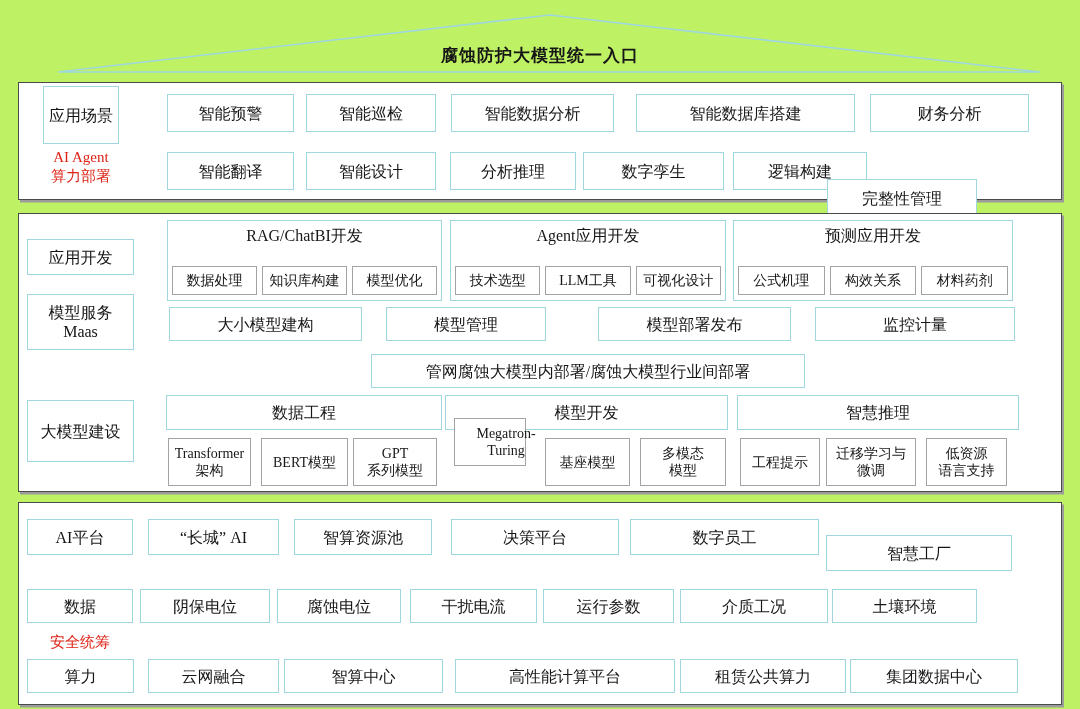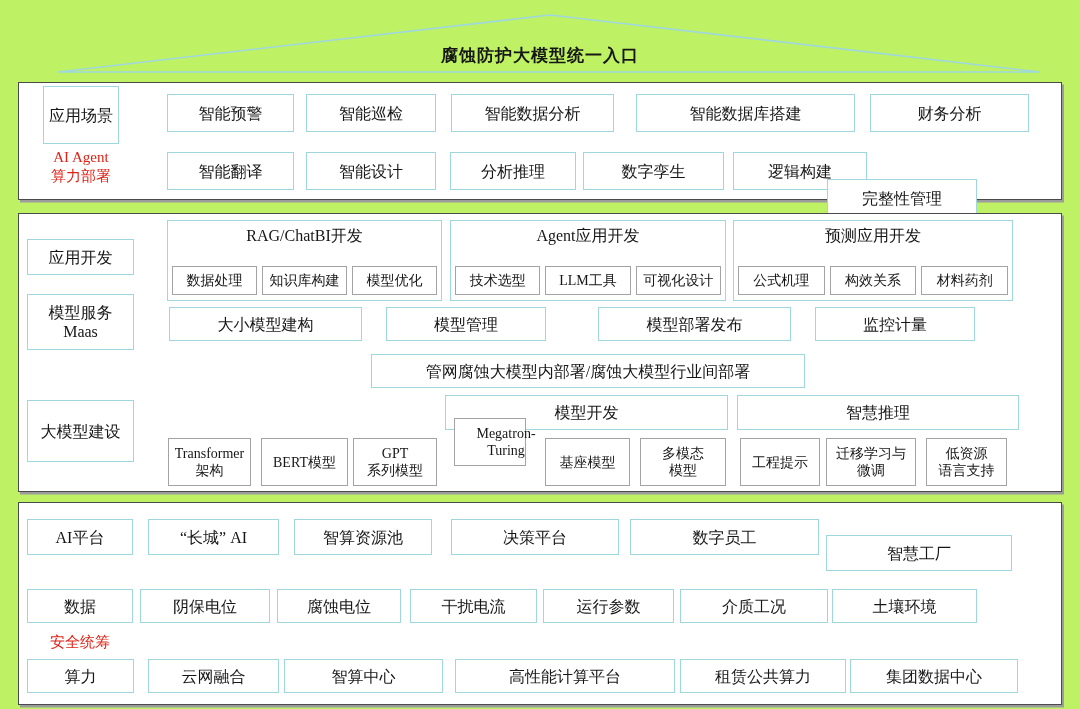--- a/index.html
+++ b/index.html
@@ -85,24 +85,25 @@
     <div class="gitems">
       <div class="gb">公式机理</div>
       <div class="gb">构效关系</div>
       <div class="gb">材料药剂</div>
     </div>
   </div>
 
   <div class="cb" style="left:169px;top:307px;width:193px;height:34px;">大小模型建构</div>
   <div class="cb" style="left:386px;top:307px;width:160px;height:34px;">模型管理</div>
   <div class="cb" style="left:598px;top:307px;width:193px;height:34px;">模型部署发布</div>
-  <div class="cb" style="left:815px;top:307px;width:160px;height:34px;">监控计量</div>
+  <div class="cb" style="left:815px;top:307px;width:200px;height:34px;">监控计量</div>
 
   <div class="cb" style="left:371px;top:354px;width:434px;height:34px;">管网腐蚀大模型内部署/腐蚀大模型行业间部署</div>
 
+  <div class="cb" style="left:166px;top:395px;width:276px;height:35px;">数据工程</div>
   <div class="cb" style="left:445px;top:395px;width:283px;height:35px;">模型开发</div>
   <div class="cb" style="left:737px;top:395px;width:282px;height:35px;">智慧推理</div>
 
   <div class="gb2" style="left:168px;top:438px;width:83px;">Transformer
 架构</div>
   <div class="gb2" style="left:261px;top:438px;width:87px;">BERT模型</div>
   <div class="gb2" style="left:353px;top:438px;width:84px;">GPT
 系列模型</div>
   <div class="gb2" style="left:454px;top:418px;width:72px;padding-left:32px;">Megatron-
 Turing</div>

